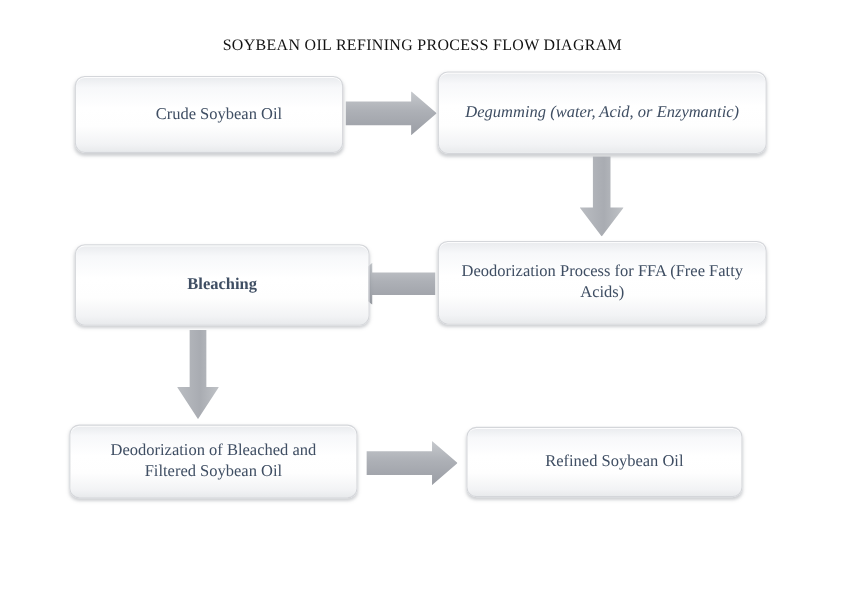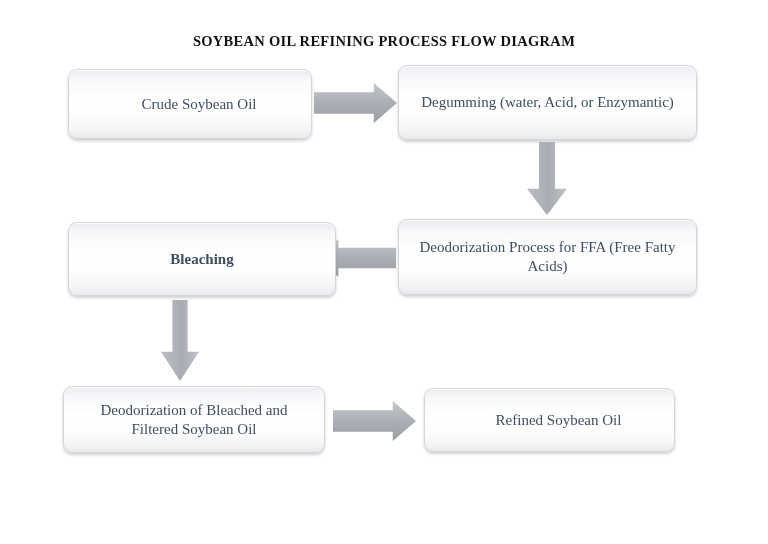--- a/index.html
+++ b/index.html
@@ -7,21 +7,21 @@
     width:768px; height:544px;
     background:#ffffff;
     font-family:"Liberation Serif", serif;
     position:relative;
     overflow:hidden;
   }
   .diagram-title {
     position:absolute;
     top:33px; left:0; width:100%;
     text-align:center;
-    font-weight:bold;
+    font-weight:normal;
     font-size:14.5px;
     letter-spacing:0.3px;
     color:#121212;
   }
   .node {
     position:absolute;
     display:flex; align-items:center; justify-content:center;
     text-align:center;
     color:#3f4e63;
     font-size:15px;
@@ -43,21 +43,21 @@
   .arrow-left {
     background:linear-gradient(180deg,#c6c9cd 0%, #adb0b6 45%, #9a9da4 100%);
     clip-path:polygon(100% 23%, 28% 23%, 28% 0, 0 50%, 28% 100%, 28% 77%, 100% 77%);
   }
   .arrow-down {
     background:linear-gradient(90deg,#babdc2 0%, #a9acb2 55%, #c0c3c7 100%);
     clip-path:polygon(30% 0, 70% 0, 70% 64%, 100% 64%, 50% 100%, 0 64%, 30% 64%);
   }
   
   #node-crude          { left:68px;  top:69px;  width:244px; height:70px;padding-left:32px; }
-  #node-degumming      { left:398px; top:65px;  width:299px; height:75px; }
+  #node-degumming      { left:398px; top:65px;  width:299px; height:75px;font-style:italic; }
   #node-neutralization { left:398px; top:219px; width:299px; height:76px; }
   #node-bleaching      { left:68px;  top:222px; width:268px; height:74px;font-weight:bold; }
   #node-deodorization  { left:63px;  top:386px; width:262px; height:67px; }
   #node-refined        { left:424px; top:388px; width:251px; height:64px;padding-left:32px; }
 
   #arrow-1 { left:314px; top:83px;  width:83px; height:40px; }
   #arrow-2 { left:527px; top:142px; width:40px; height:73px; }
   #arrow-3 { left:316px; top:239px; width:80px; height:38px; }
   #arrow-4 { left:161px; top:300px; width:38px; height:81px; }
   #arrow-5 { left:333px; top:401px; width:83px; height:40px; }

